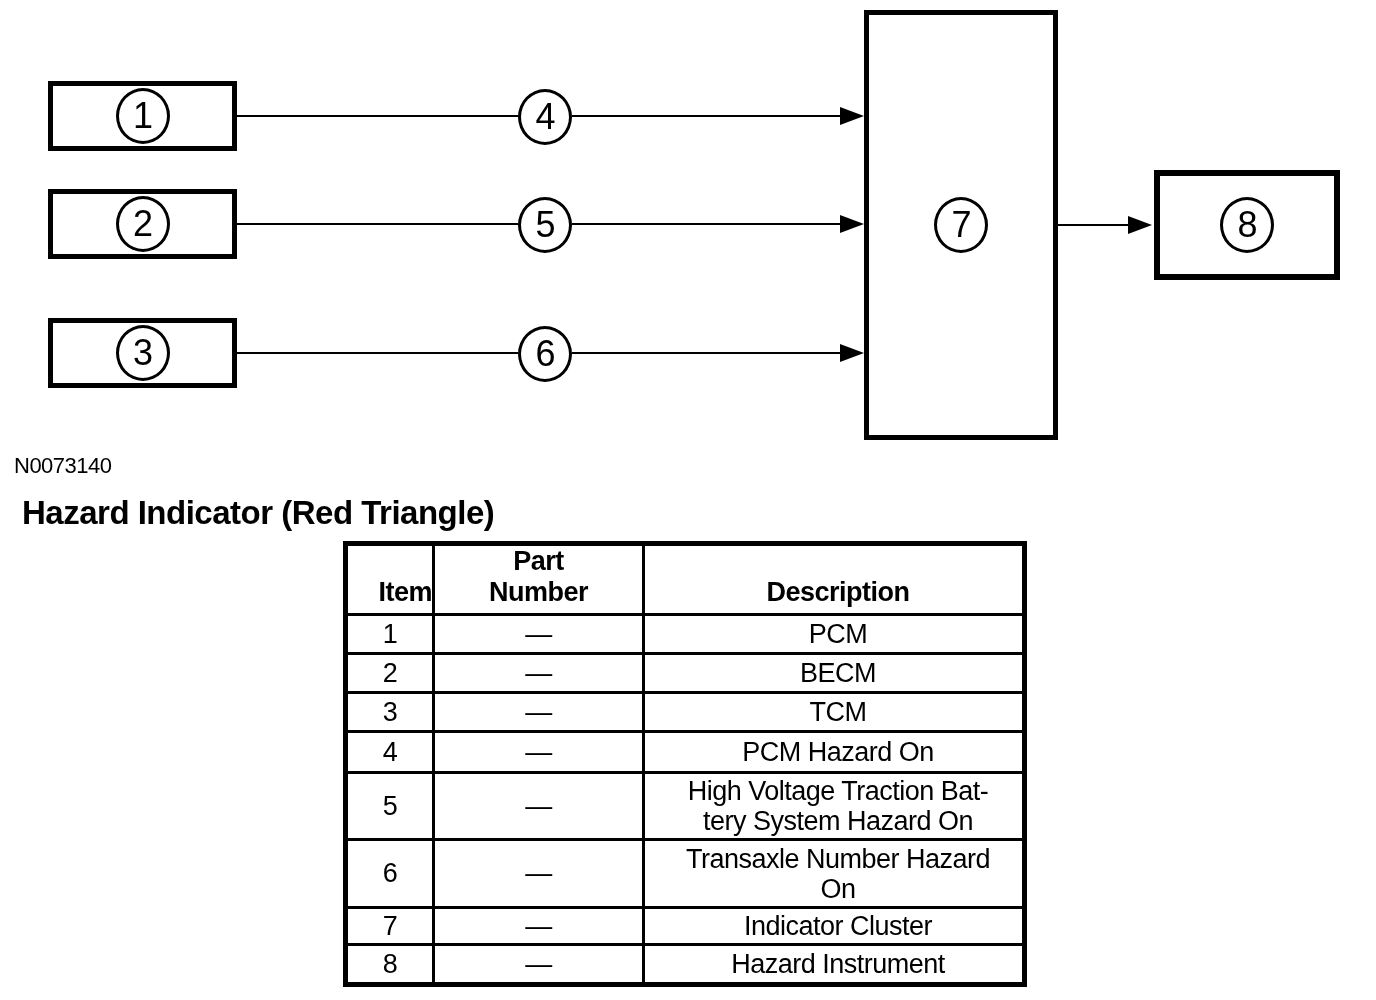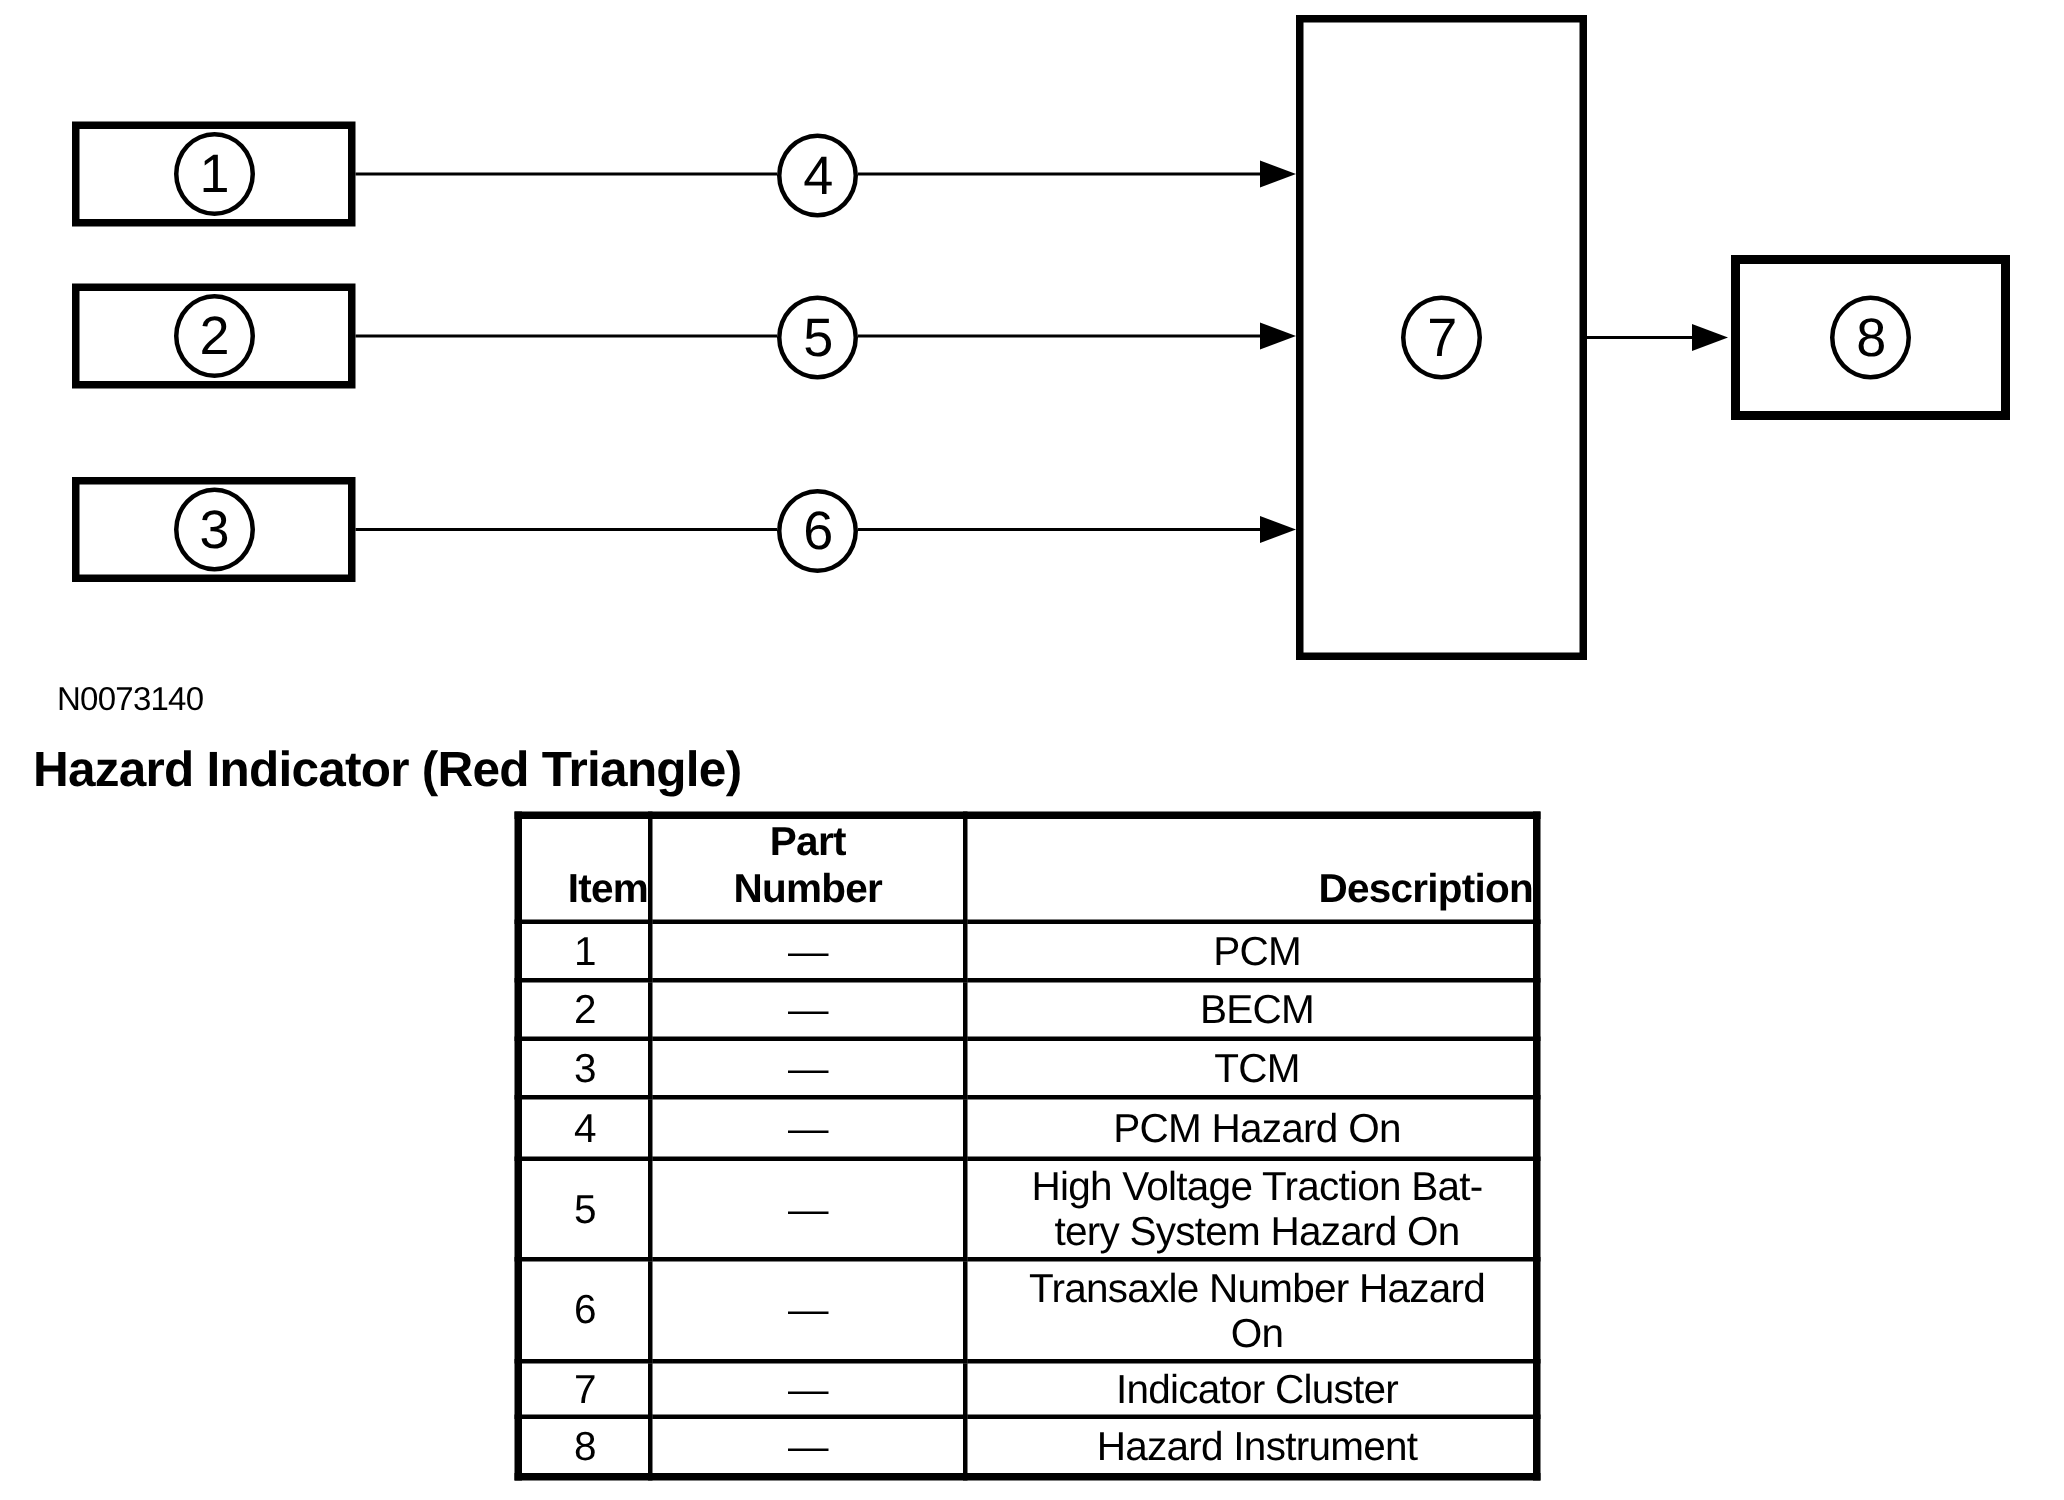--- a/index.html
+++ b/index.html
@@ -70,21 +70,20 @@
   .a3  { left: 840px;  top: 344px; }
   .a78 { left: 1128px; top: 216px; }
 
   
   .figcode {
     position: absolute;
     left: 14px;
     top: 453px;
     font-size: 22px;
     letter-spacing: -0.5px;
-    margin-left: 24px;
   }
   .fig-title {
     position: absolute;
     left: 22px;
     top: 494px;
     font-size: 33px;
     font-weight: bold;
     letter-spacing: -0.5px;
   }
 
@@ -114,21 +113,21 @@
   tr.r3      { height: 39px; }
   tr.r4      { height: 41px; }
   tr.r5      { height: 67px; }
   tr.r6      { height: 68px; }
   tr.r7      { height: 37px; }
   tr.r8      { height: 40px; }
 
   th { font-weight: bold; vertical-align: bottom; padding-bottom: 5px; margin-top: 12px; }
   th.h-item { text-align: right;  padding-left: 7px; }
   th.h-part { text-align: center; white-space: pre-line; line-height: 31px; }
-  th.h-desc { text-align: right;  padding-left: 9px; }
+  th.h-desc { text-align: center;  padding-left: 9px; }
 
   td.item-cell { text-align: center; vertical-align: middle; }
   td.part-cell { text-align: center; vertical-align: middle; }
   td.desc-cell {
     text-align: center;
     vertical-align: middle;
     padding-left: 9px;
     white-space: pre-line;
     line-height: 30px;
   }

